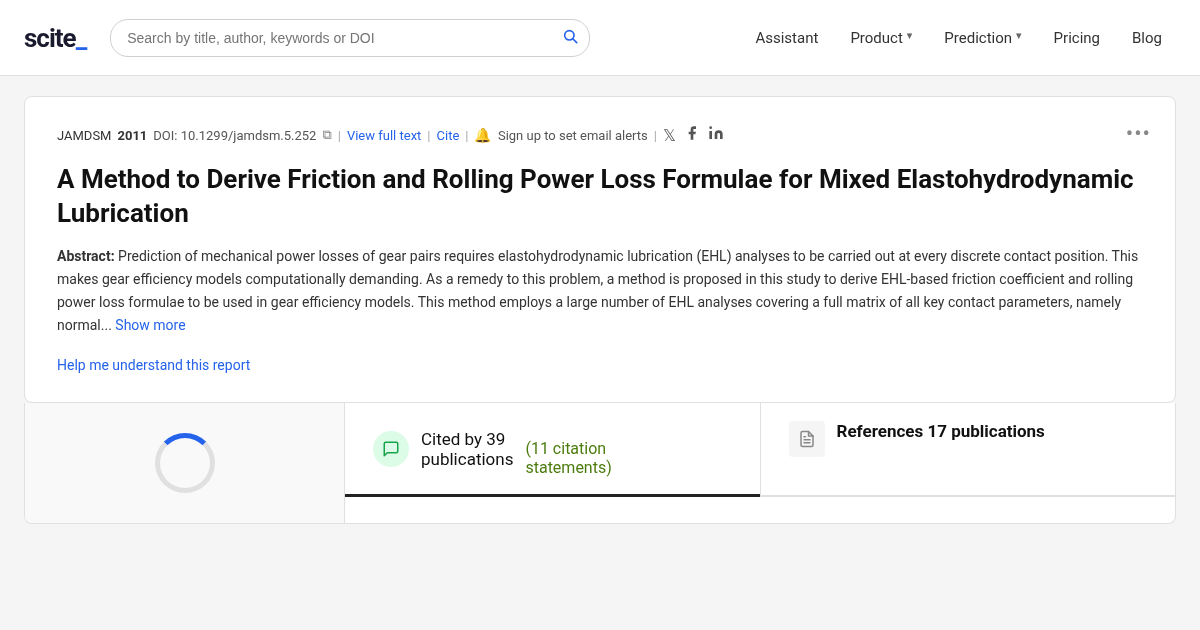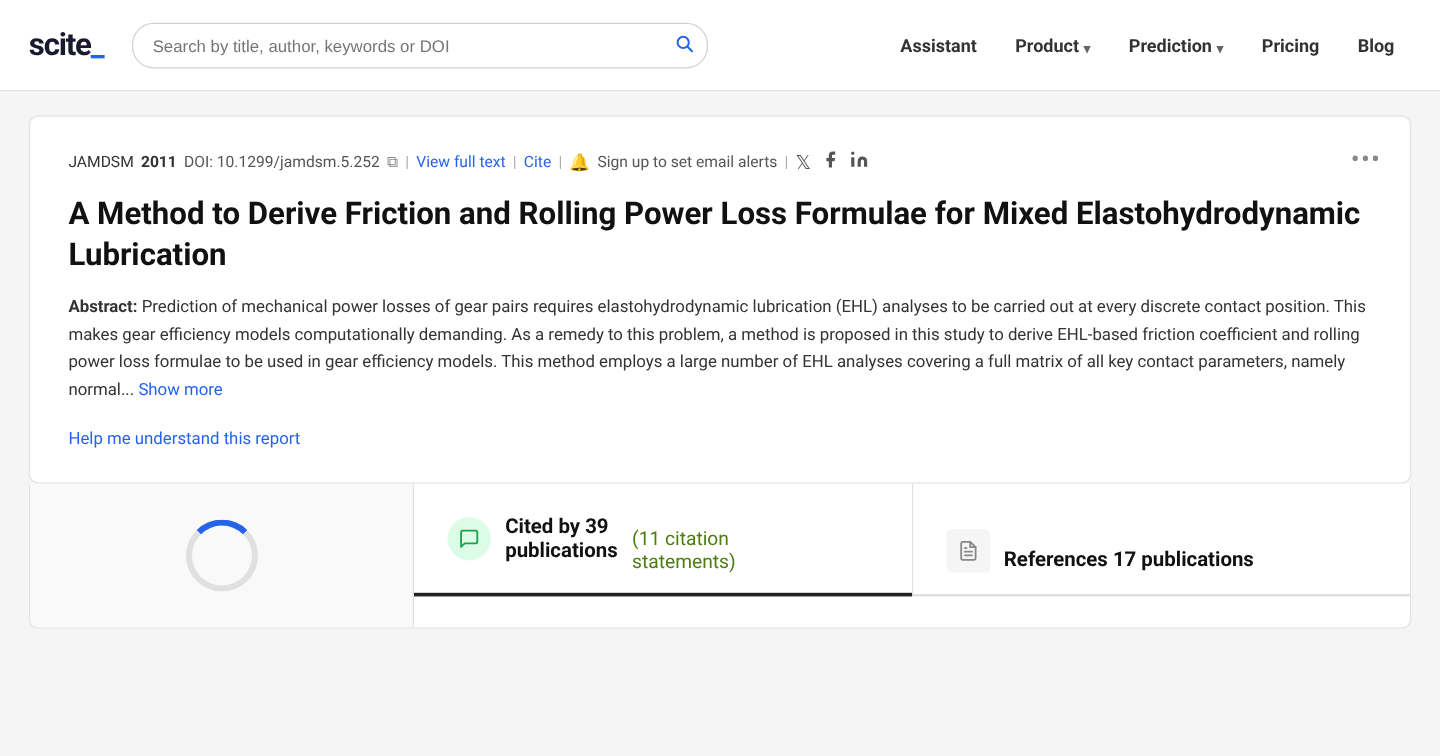--- a/index.html
+++ b/index.html
@@ -45,28 +45,27 @@
       color: #2563eb;
     }
     .nav {
       display: flex;
       align-items: center;
       gap: 4px;
       margin-left: auto;
     }
     .nav-item {
       display: flex;
-      align-items: flex-end;
+      align-items: flex-start;
       gap: 4px;
       padding: 8px 14px;
       font-size: 15px;
       color: #333;
       cursor: pointer;
       white-space: nowrap;
-      font-weight: bold;
     }
     .nav-chevron { font-size: 11px; color: #666; }
 
     
     .main { padding: 20px 24px 0 24px; }
 
     
     .paper-card {
       background: #fff;
       border: 1px solid #e0e0e0;
@@ -210,32 +209,32 @@
       background: #dcfce7;
       display: flex;
       align-items: center;
       justify-content: center;
       font-size: 17px;
       color: #16a34a;
       flex-shrink: 0;
     }
     .citation-main-text {
       font-size: 17px;
-      font-weight: 700;
+      font-weight: 400;
       color: #111;
       line-height: 1.2;
     }
     .citation-sub-text {
       font-size: 16px;
       color: #4d7c0f;
       margin-top: 18px;
     }
     .references-tab {
       display: flex;
-      align-items: flex-end;
+      align-items: flex-start;
       gap: 12px;
       padding: 18px 28px;
       cursor: pointer;
       flex: 1;
     }
     .ref-icon {
       width: 36px;
       height: 36px;
       border-radius: 4px;
       background: #f5f5f5;

